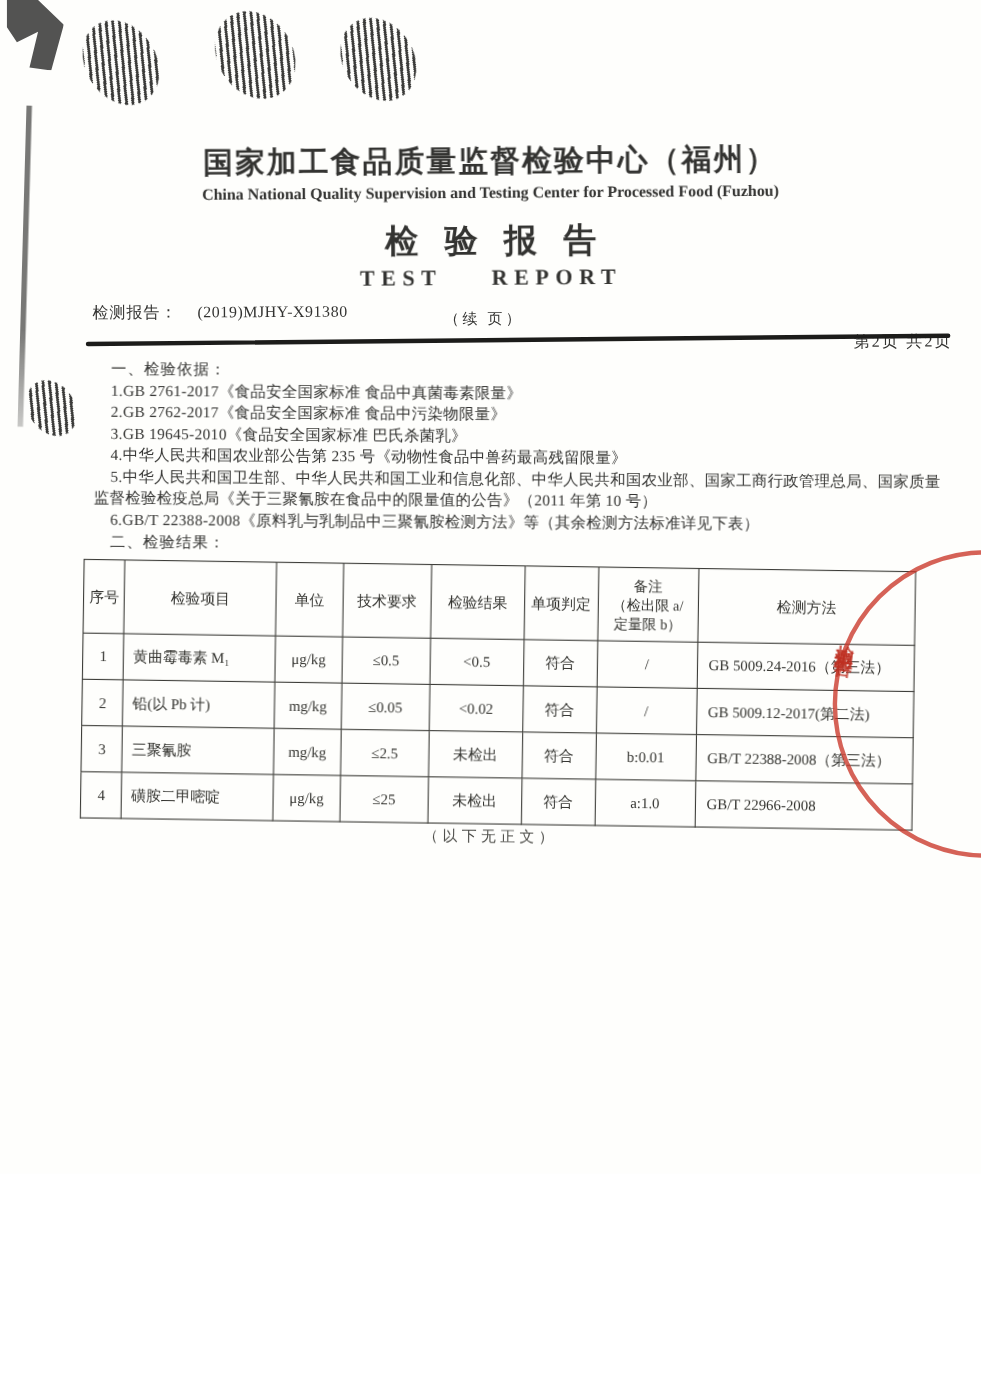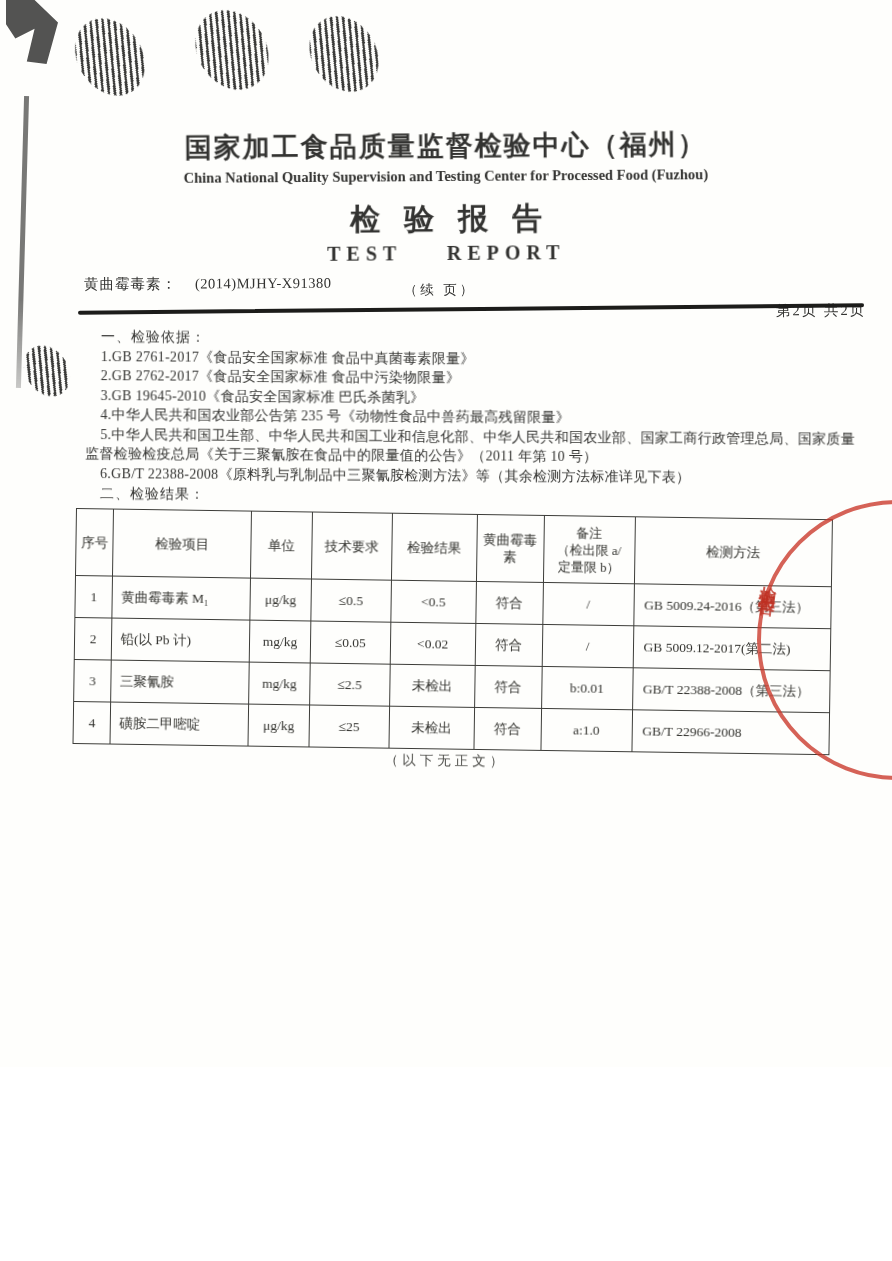--- a/index.html
+++ b/index.html
@@ -119,21 +119,21 @@
 
   <div class="header-block">
     <div class="org-cn">国家加工食品质量监督检验中心（福州）</div>
     <div class="org-en">China National Quality Supervision and Testing Center for Processed Food (Fuzhou)</div>
     <div class="title-cn">检验报告</div>
     <div class="title-en">TEST REPORT</div>
   </div>
 
   <div class="meta-row">
     <div class="report-no">
-      <span>黄曲霉毒素：</span><span class="num">(2014)MJHY-X91380</span>
+      <span>检测报告：</span><span class="num">(2019)MJHY-X91380</span>
     </div>
     <div class="continuation">（续 页）</div>
     <div class="page-indicator">第2页  共2页</div>
   </div>
   <div class="rule"></div>
 
   <div class="body-text">
     <div class="basis-heading">一、检验依据：</div>
     <div class="basis-item">1.GB 2761-2017《食品安全国家标准 食品中真菌毒素限量》</div>
     <div class="basis-item">2.GB 2762-2017《食品安全国家标准 食品中污染物限量》</div>
@@ -156,21 +156,21 @@
           <col class="col-note">
           <col class="col-method">
       </colgroup>
       <thead>
         <tr>
           <th>序号</th>
           <th>检验项目</th>
           <th>单位</th>
           <th>技术要求</th>
           <th>检验结果</th>
-          <th>黄曲霉毒素</th>
+          <th>单项判定</th>
           <th class="h-note">备注
 （检出限 a/
 定量限 b）</th>
           <th>检测方法</th>
         </tr>
       </thead>
       <tbody>
         <tr>
           <td>1</td>
           <td class="cell-item">黄曲霉毒素 M₁</td>

